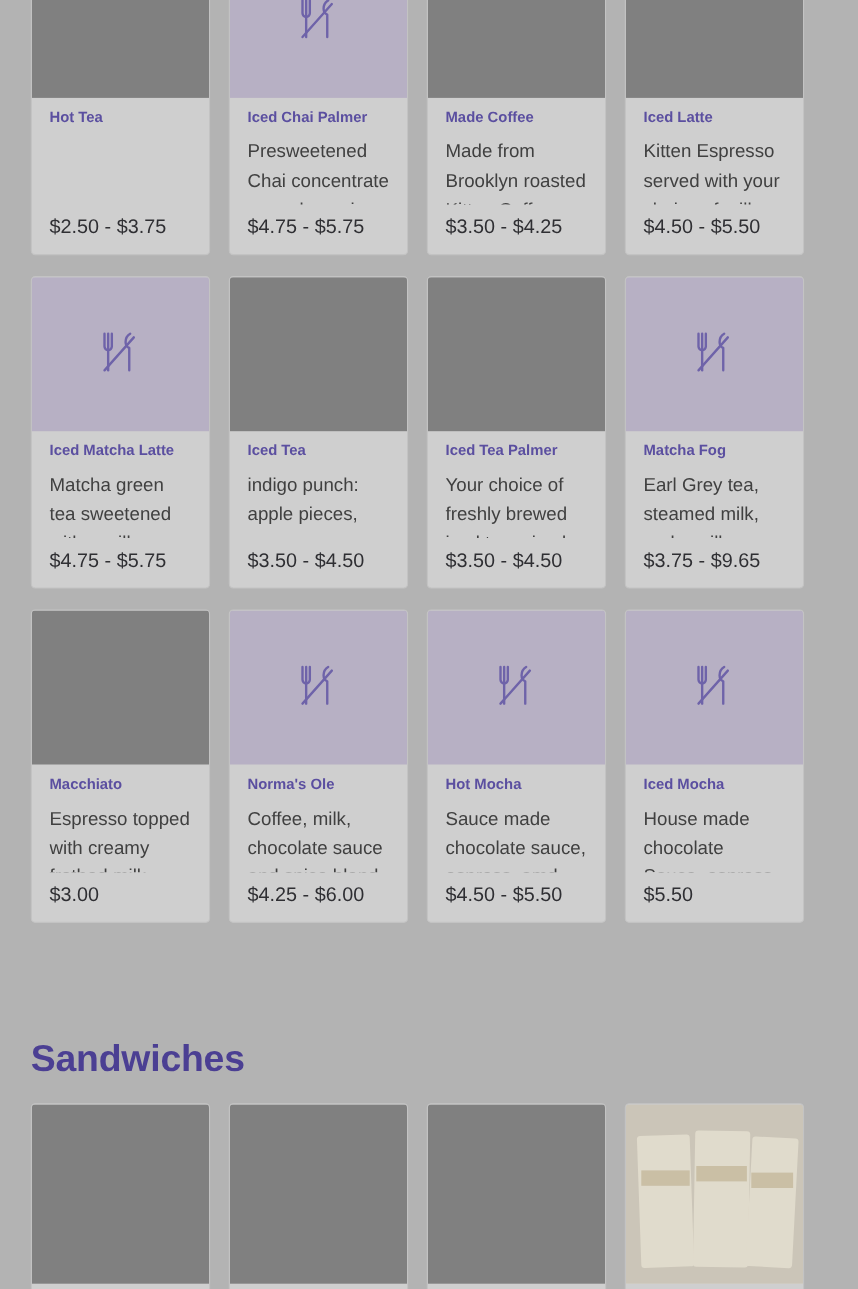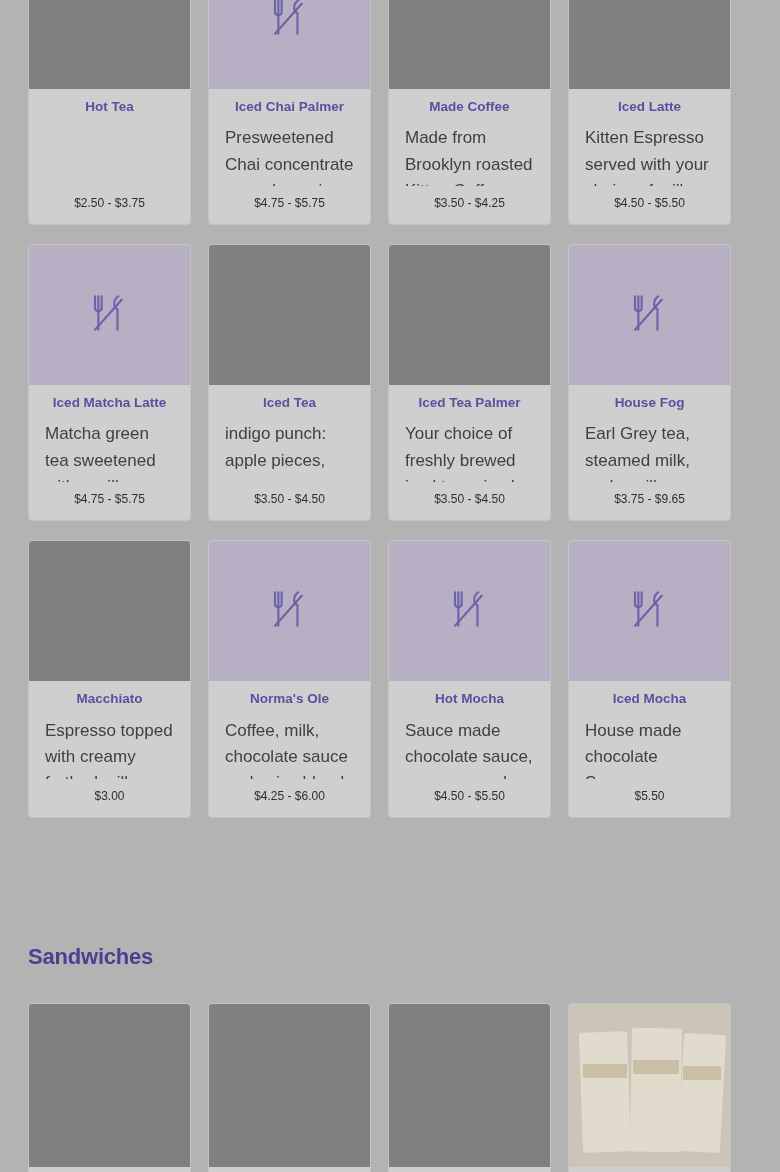--- a/index.html
+++ b/index.html
@@ -52,48 +52,47 @@
     background: #b7b0c4;
   }
   .thumb svg {
     opacity: 0.95;
   }
   .card-body {
     padding: 10px 16px 14px 16px;
     display: flex;
     flex-direction: column;
     flex: 1;
-    align-items: center;
   }
   .title {
     color: #5b4fa0;
     font-size: 13.5px;
     font-weight: bold;
     line-height: 1.2;
     margin: 0 0 10px 0;
   }
   .desc {
     color: #404040;
     font-size: 17px;
     line-height: 1.55;
     margin: 0 0 10px 0;
     max-height: 61px;
     overflow: hidden;
     position: relative;
   }
   .price {
     color: #2f2f33;
-    font-size: 12px;
+    font-size: 18px;
     margin-top: auto;
   }
   .section-heading {
     position: absolute;
     left: 28px;
     top: 944px;
-    font-size: 22px;
+    font-size: 34px;
     font-weight: bold;
     color: #4b3f93;
     letter-spacing: -0.2px;
     margin: 0;
   }
   .grid2 {
     position: absolute;
     left: 28px;
     top: 1003px;
     width: 724px;
@@ -220,21 +219,21 @@
       <div class="card">
         <div class="thumb placeholder">
           <span><svg width="40" height="40" viewBox="0 0 24 24" fill="none" stroke="#6b5fa8" stroke-width="1.3" stroke-linecap="round" stroke-linejoin="round">
               <path d="M3 2v7c0 1.1.9 2 2 2h0c1.1 0 2-.9 2-2V2"></path>
               <path d="M5 2v20"></path>
               <path d="M17 2c-1.7 1-2.5 2.6-2.5 4.5 0 1.6.8 2.8 2 3.3V22"></path>
               <path d="M3 22L19 4"></path>
             </svg></span>
         </div>
         <div class="card-body">
-          <div class="title">House Fog</div>
+          <div class="title">Matcha Fog</div>
           <div class="desc">Earl Grey tea, steamed milk, and vanilla</div>
           <div class="price">$3.75 - $9.65</div>
         </div>
       </div>
       <div class="card">
         <div class="thumb"></div>
         <div class="card-body">
           <div class="title">Macchiato</div>
           <div class="desc">Espresso topped with creamy frothed milk</div>
           <div class="price">$3.00</div>

